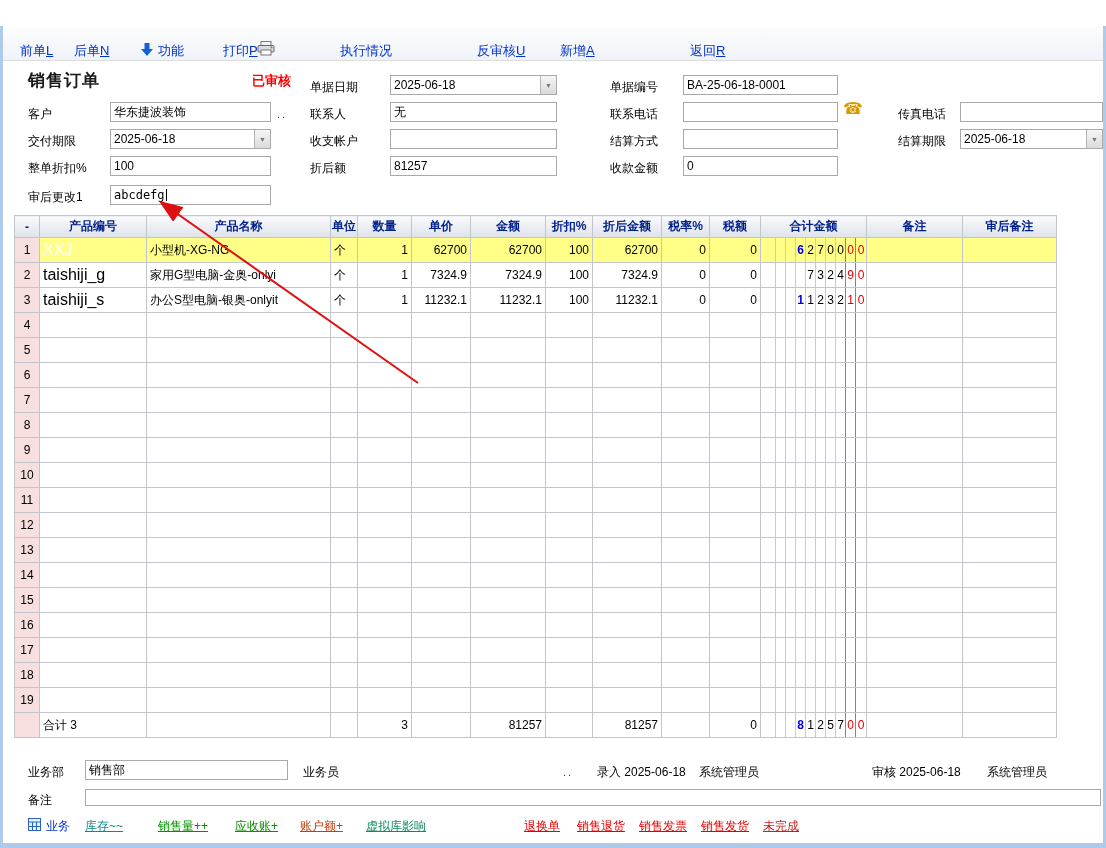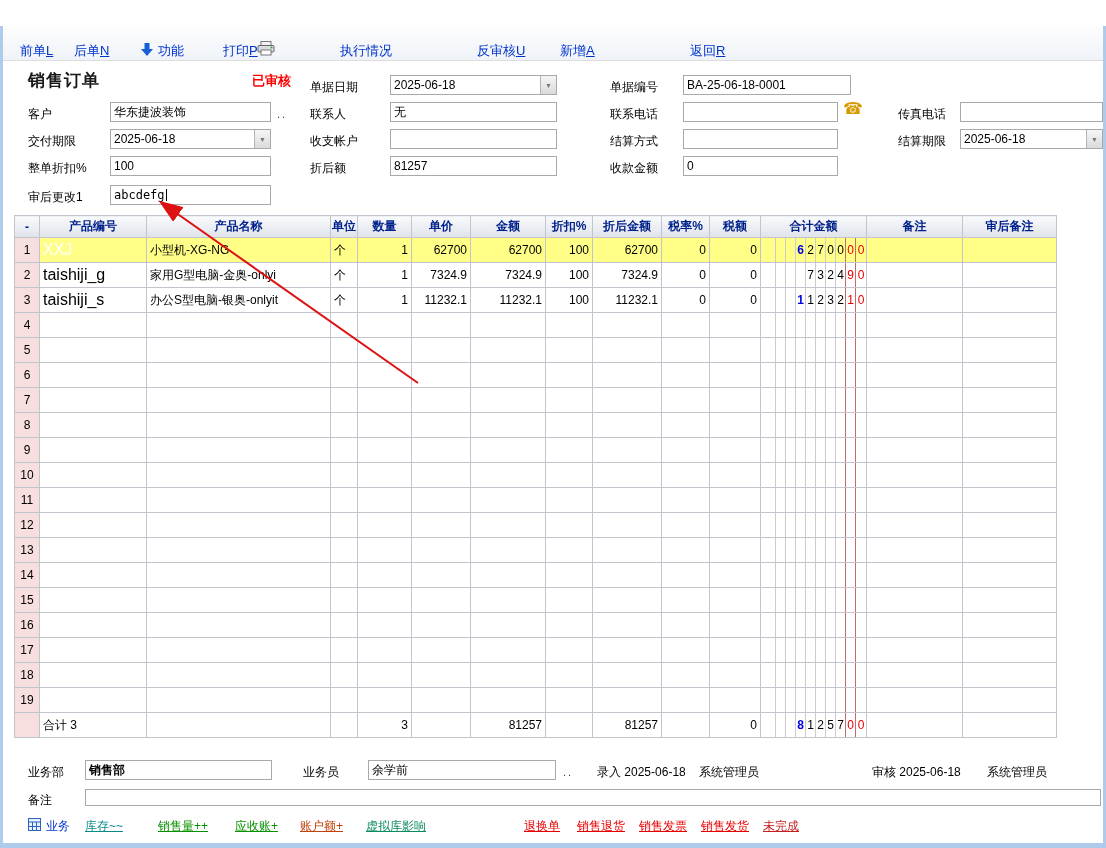--- a/index.html
+++ b/index.html
@@ -96,21 +96,21 @@
 
   <div class="form-title">销售订单</div>
   <div class="status">已审核</div>
 
   <span class="lbl" style="left:310px;top:79px">单据日期</span>
   <div class="fld datefld" style="left:390px;top:75px;width:167px">
     <span>2025-06-18</span>
     <span class="ddbtn">▼</span>
   </div>
   <span class="lbl" style="left:610px;top:79px">单据编号</span>
-  <input class="fld" style="left: 683px; top: 75px; width: 168px;" value="BA-25-06-18-0001">
+  <input class="fld" style="left: 683px; top: 75px; width: 155px;" value="BA-25-06-18-0001">
 
   <span class="lbl" style="left:28px;top:106px">客户</span>
   <input class="fld" style="left: 110px; top: 102px; width: 161px;" value="华东捷波装饰">
   <span class="dots" style="left:277px;top:108px">..</span>
   <span class="lbl" style="left:310px;top:106px">联系人</span>
   <input class="fld" style="left: 390px; top: 102px; width: 167px;" value="无">
   <span class="lbl" style="left:610px;top:106px">联系电话</span>
   <input class="fld" style="left: 683px; top: 102px; width: 155px;" value="">
   <span class="phone-ic" style="left:843px;top:101px">☎</span>
   <span class="lbl" style="left:898px;top:106px">传真电话</span>
@@ -758,23 +758,22 @@
               </div>
             </td>
             <td></td>
             <td></td>
           </tr>
         </tbody>
     </table>
   </div>
 
   <span class="lbl" style="left:28px;top:764px">业务部</span>
-  <input class="fld" style="left: 85px; top: 760px; width: 187px; font-weight: bold;" value="销售部">
+  <input class="fld" style="left: 85px; top: 760px; width: 203px;" value="销售部">
   <span class="lbl" style="left:303px;top:764px">业务员</span>
-  <input class="fld" style="left: 368px; top: 760px; width: 188px;" value="余学前">
   <span class="dots" style="left:563px;top:766px">..</span>
   <span class="lbl" style="left:597px;top:764px"><span>录入</span>&nbsp;<span>2025-06-18</span></span>
   <span class="lbl" style="left:699px;top:764px">系统管理员</span>
   <span class="lbl" style="left:872px;top:764px"><span>审核</span>&nbsp;<span>2025-06-18</span></span>
   <span class="lbl" style="left:987px;top:764px">系统管理员</span>
   <span class="lbl" style="left:28px;top:792px">备注</span>
   <input class="fld" style="left: 85px; top: 789px; width: 1016px; height: 17px;" value="">
 
   <span class="abs" style="left:28px;top:817px">
     <svg width="13" height="13" viewBox="0 0 13 13">

